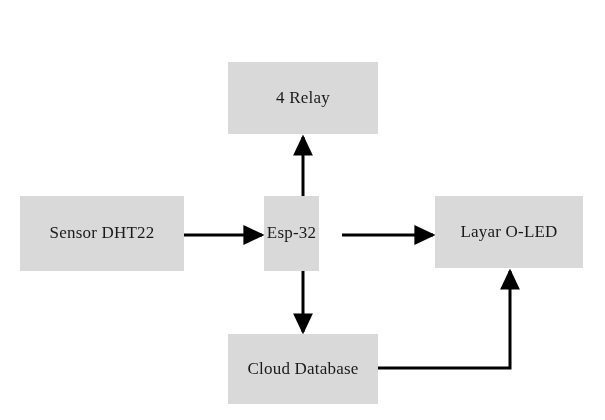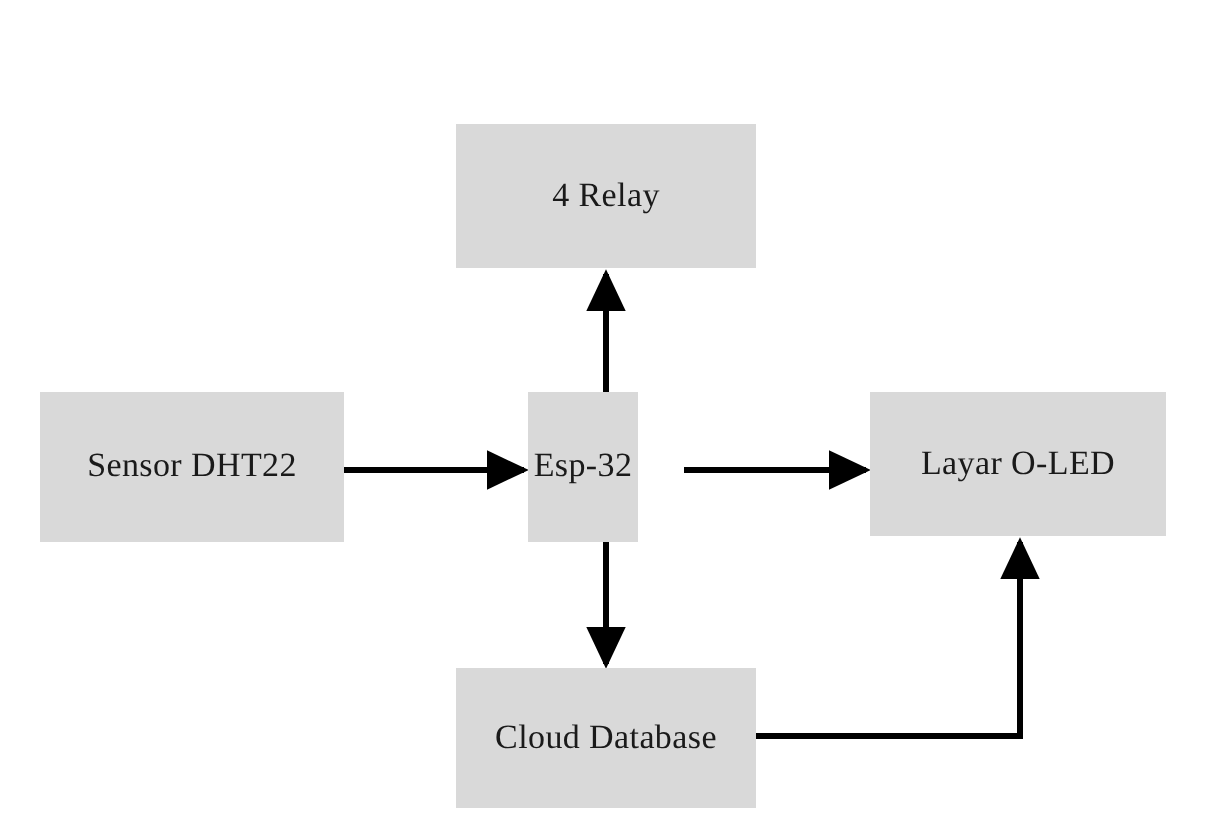--- a/index.html
+++ b/index.html
@@ -40,21 +40,21 @@
     line-height: 1.1;
     letter-spacing: 0.2px;
     white-space: nowrap;
     text-align: center;
   }
   .node-label {
     display: block;
   }
   
   #node-relay        { left: 228px; top: 36px;  width: 150px; height: 72px; }
-  #node-sensor       { left: 20px;  top: 170px; width: 152px; height: 75px; }
+  #node-sensor       { left: 20px;  top: 170px; width: 164px; height: 75px; }
   #node-esp32        { left: 264px; top: 170px; width: 55px;  height: 75px; }
   #node-oled         { left: 435px; top: 170px; width: 148px; height: 72px; }
   #node-cloud        { left: 228px; top: 308px; width: 150px; height: 70px; }
 </style>
 </head>
 <body>
 
 <div id="canvas">
 
   <svg id="edge-layer" viewBox="0 0 605 420" width="605" height="420" xmlns="http://www.w3.org/2000/svg">

